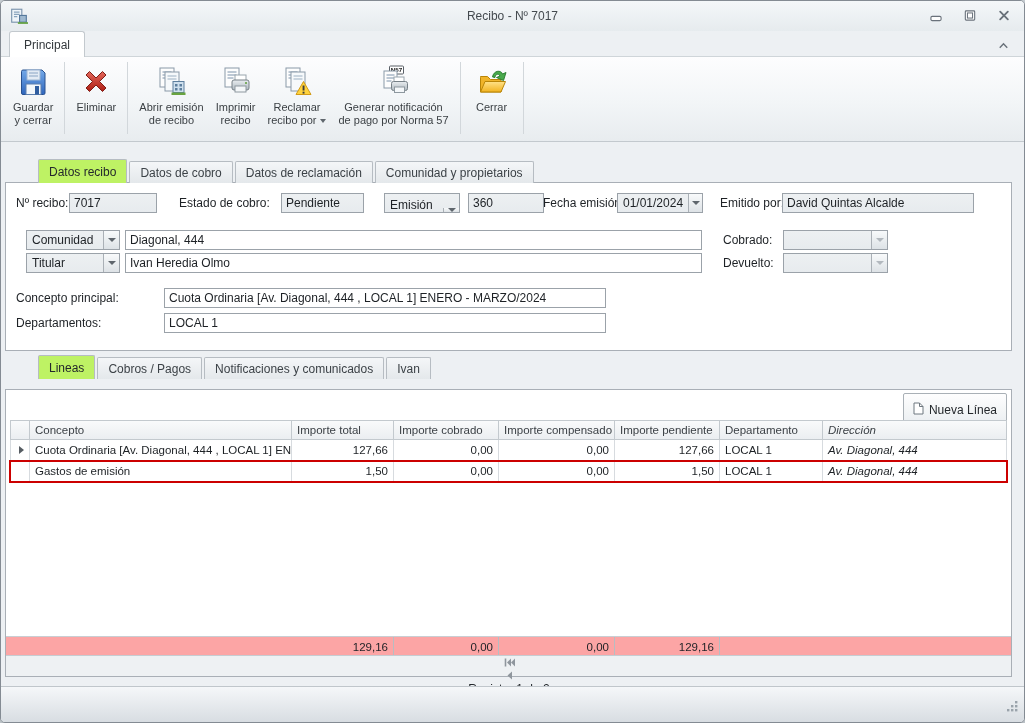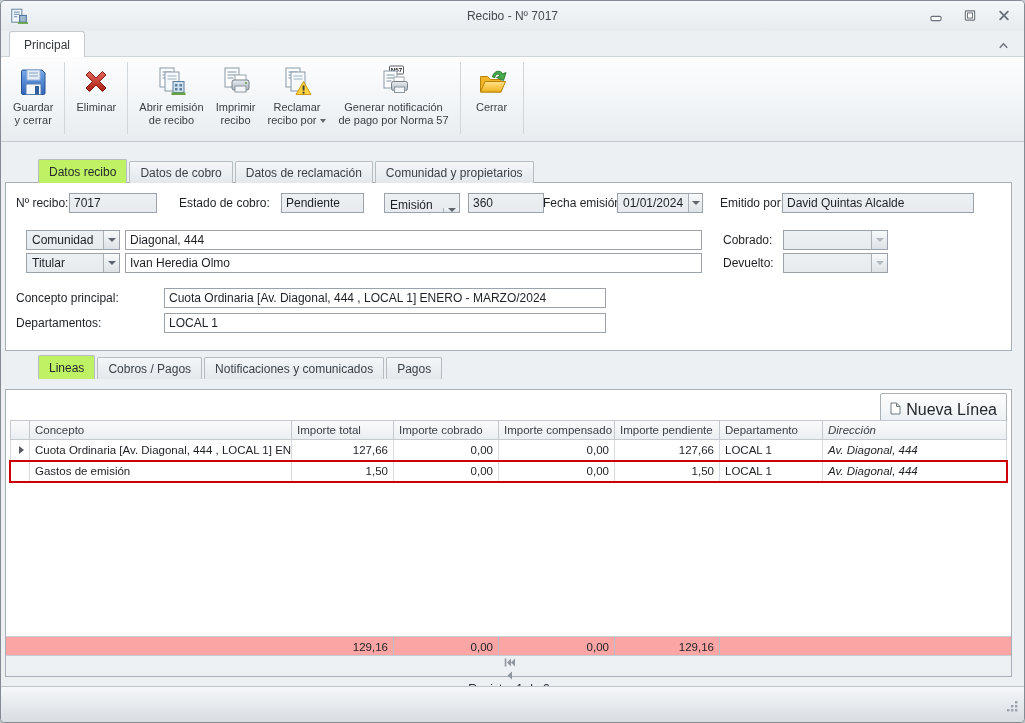--- a/index.html
+++ b/index.html
@@ -48,21 +48,21 @@
   .combo{position:absolute;height:20px;border:1px solid #9ba2a9;background:linear-gradient(#edf0f2,#e7ebee);
          font-size:12px;color:#1d2125;display:flex;align-items:stretch;overflow:hidden;}
   .combo .cval{flex:1;display:flex;align-items:center;padding:0 5px;white-space:nowrap;}
   .combo .carrow{width:16px;border-left:1px solid #aab0b6;background:linear-gradient(#f8fafb,#dde2e6);
                  display:flex;align-items:center;justify-content:center;}
   .combo .carrow i{width:0;height:0;border-left:4px solid transparent;border-right:4px solid transparent;
                    border-top:4.5px solid #5f666d;}
   .combo.disabled .carrow i{border-top-color:#b2b8be;}
   
   .lines-toolbar{position:absolute;top:3px;right:4px;}
-  .btn-newline{height:14px;display:inline-flex;align-items:center;gap:5px;padding:16px 9px;font-size:16px;color:#24282c;
+  .btn-newline{height:14px;display:inline-flex;align-items:center;gap:5px;padding:16px 9px;font-size:12px;color:#24282c;
                border:1px solid #a9b0b6;border-radius:2px;background:linear-gradient(#fefefe,#e9edf0);cursor:default;}
   
   .grid{position:absolute;left:4px;right:4px;top:30px;font-size:11.5px;color:#1d2125;}
   .grow{display:flex;}
   .gcell{padding:0 5px;white-space:nowrap;overflow:hidden;display:flex;align-items:center;}
   .c0{width:20px;flex:none;}.c1{width:262px;flex:none;}.c2{width:102px;flex:none;}.c3{width:105px;flex:none;}
   .c4{width:116px;flex:none;}.c5{width:105px;flex:none;}.c6{width:103px;flex:none;}.c7{flex:1;font-style:italic;}
   .ghead .gcell{height:20px;background:linear-gradient(#f9fafb,#ebeef1);border-right:1px solid #c3c9ce;
                 border-top:1px solid #c3c9ce;border-bottom:1px solid #c3c9ce;color:#3c4146;}
   .ghead .gcell:first-child{border-left:1px solid #c3c9ce;}
@@ -377,21 +377,21 @@
     <div class="tab active">
         <span>Lineas</span>
       </div>
     <div class="tab">
         <span>Cobros / Pagos</span>
       </div>
     <div class="tab">
         <span>Notificaciones y comunicados</span>
       </div>
     <div class="tab">
-        <span>Pagos</span>
+        <span>Ivan</span>
       </div>
   </div>
 
   <div class="panel lines-panel">
 
     <div class="lines-toolbar">
       <button class="btn-newline">
         <span>
           <svg width="11" height="13" viewBox="0 0 11 13">
               <path d="M1 1 h5.5 l3.5 3.5 V12 H1 Z" fill="#fff" stroke="#6f7880"></path>

